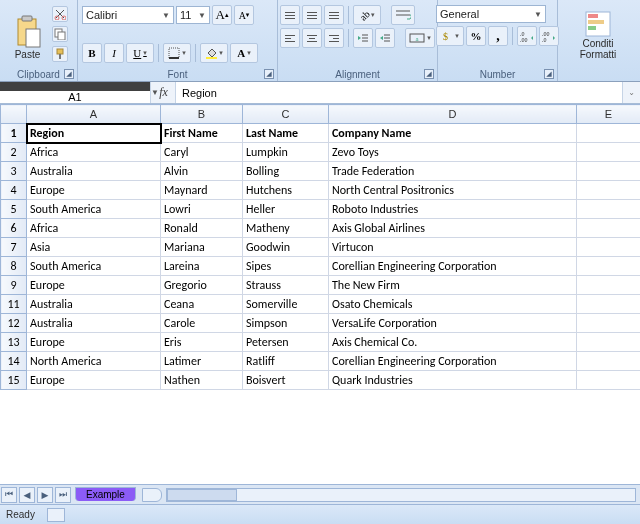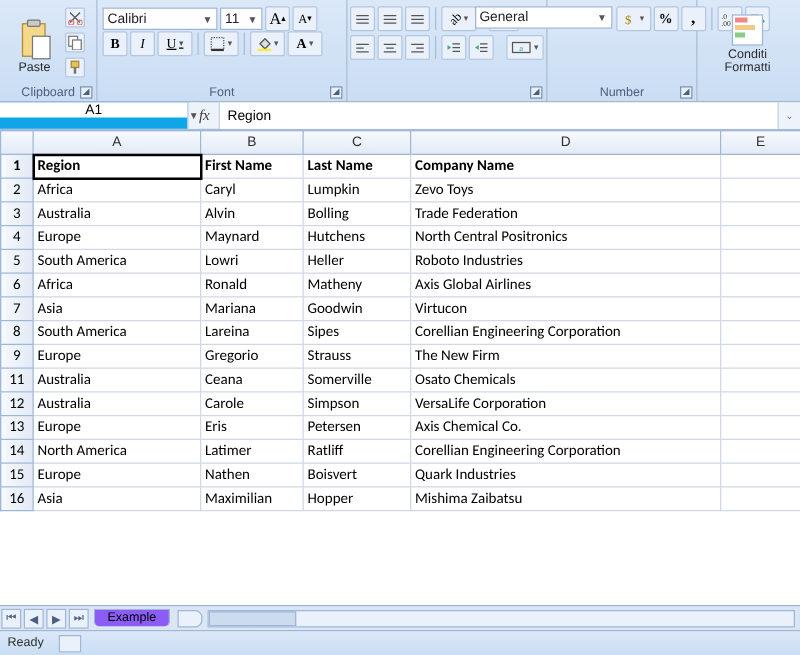--- a/index.html
+++ b/index.html
@@ -18,21 +18,21 @@
   .combo .caret { margin-left:auto; font-size:8px; color:#555;}
   .sqbtn { width:20px; height:20px; border:1px solid #b4c7e0; background:#eaf1fa; border-radius:2px; display:flex; align-items:center; justify-content:center; font-family:"Times New Roman",serif;}
   .sqbtn.split { width:28px; }
   .sqbtn .caret { font-size:7px; margin-left:2px; color:#555;}
   .bold { font-weight:bold; }
   .italic { font-style:italic; }
   .underline { text-decoration:underline; }
 
   
   .fbar { display:flex; align-items:center; height:22px; border-bottom:1px solid #a7bcd6; background:#eef3fa;}
-  .namebox-wrap { display:flex; align-items:flex-start; width:152px; border-right:1px solid #c6d4e6; height:100%; background:#0ea5e9;}
+  .namebox-wrap { display:flex; align-items:flex-end; width:152px; border-right:1px solid #c6d4e6; height:100%; background:#404040;}
   .namebox { flex:1; border:none; font-size:11px; padding:0 4px; text-align:center; color:#000; font-family:inherit;}
   .nbtn { width:16px; text-align:center; font-size:8px; color:#555; border-left:1px solid #c6d4e6; height:100%; display:flex; align-items:center; justify-content:center; background:#eef3fa;}
   .fx { width:24px; text-align:center; font-style:italic; font-family:serif; font-size:12px; color:#3a3a3a; border-right:1px solid #c6d4e6; height:100%; display:flex; align-items:center; justify-content:center;}
   .formula-in { flex:1; border:none; font-size:11px; padding:0 6px; height:100%; font-family:inherit;}
   .fexp { width:18px; border-left:1px solid #c6d4e6; height:100%; display:flex; align-items:center; justify-content:center; font-size:8px; color:#777; background:#eef3fa;}
 
   
   .grid-wrap { height:380px; overflow:hidden; position:relative; }
   table.grid { border-collapse:collapse; width:640px; table-layout:fixed;}
   .grid th, .grid td { border:1px solid #d0d7e5; height:19px; overflow:hidden; white-space:nowrap;}
@@ -94,21 +94,21 @@
               <rect x="5" y="6" width="2" height="5" fill="#777"></rect>
             </svg>
           </div>
       </div>
     </div>
     <div class="rgroup-label">Clipboard</div>
     <div class="rgroup-dlg">◢</div>
   </div>
 
   <div class="rgroup" style="width:200px">
-    <div style="display:flex;flex-direction:column;gap:0;padding-top:3px;width:100%;">
+    <div style="display:flex;flex-direction:column;gap:18px;padding-top:3px;width:100%;">
       <div class="row">
         <div class="combo" style="width:92px">
             <span>Calibri</span>
             <span class="caret">▼</span>
           </div>
         <div class="combo" style="width:34px">
             <span>11</span>
             <span class="caret">▼</span>
           </div>
         <div class="sqbtn">
@@ -233,25 +233,26 @@
         <div style="width:6px"></div>
         <div class="sqbtn split" style="width:30px">
             <svg width="16" height="12">
               <rect x="1" y="2" width="14" height="8" fill="none" stroke="#555"></rect>
               <text x="8" y="9" font-size="7" text-anchor="middle" fill="#4a8">a</text>
             </svg>
             <span class="caret">▾</span>
           </div>
       </div>
     </div>
+    <div class="rgroup-label">Alignment</div>
     <div class="rgroup-dlg">◢</div>
   </div>
 
   <div class="rgroup" style="width:120px">
-    <div style="display:flex;flex-direction:row;gap:3px;padding-top:3px;">
+    <div style="display:flex;flex-direction:column;gap:3px;padding-top:3px;">
       <div class="combo" style="width:110px">
           <span>General</span>
           <span class="caret">▼</span>
         </div>
       <div class="row">
         <div class="sqbtn split">
             <svg width="12" height="12">
               <text x="2" y="10" font-size="10" fill="#a80">$</text>
             </svg>
             <span class="caret">▾</span>
@@ -433,28 +434,20 @@
           <td></td>
         </tr>
         <tr>
           <td class="rowhdr">15</td>
           <td>Europe</td>
           <td>Nathen</td>
           <td>Boisvert</td>
           <td>Quark Industries</td>
           <td></td>
         </tr>
-        <tr>
-          <td class="rowhdr">16</td>
-          <td>Asia</td>
-          <td>Maximilian</td>
-          <td>Hopper</td>
-          <td>Mishima Zaibatsu</td>
-          <td></td>
-        </tr>
       </tbody>
   </table>
 </div>
 
 <div class="tabstrip">
   <div class="navbtn">⏮</div>
   <div class="navbtn">◀</div>
   <div class="navbtn">▶</div>
   <div class="navbtn">⏭</div>
   <div class="sheet-tab">Example</div>

